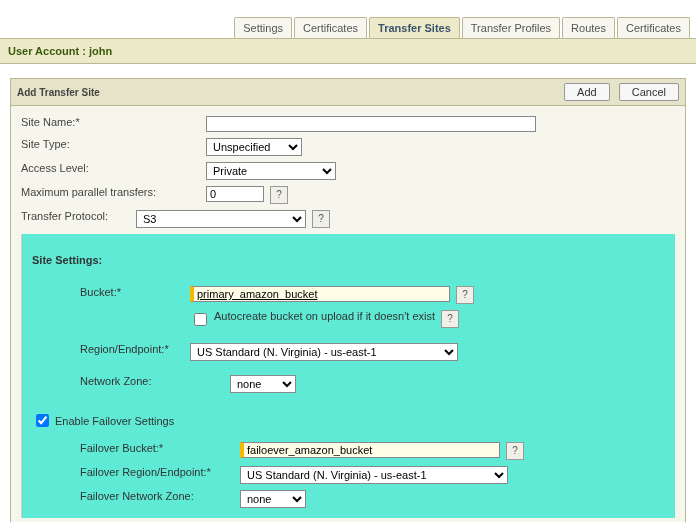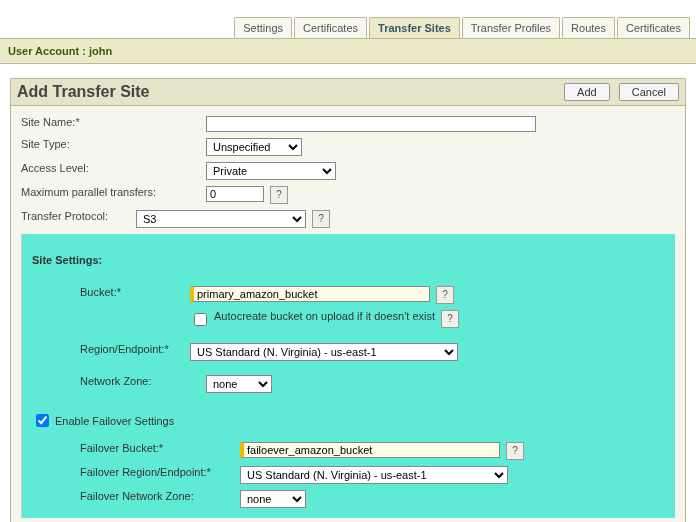--- a/index.html
+++ b/index.html
@@ -48,21 +48,21 @@
     display: flex;
     align-items: center;
     justify-content: space-between;
     background: #e5e3c8;
     border-bottom: 1px solid #b9b893;
     padding: 4px 6px;
   }
   .panel-title {
     font-weight: bold;
     color: #444;
-    font-size: 16px;
+    font-size: 10px;
   }
   .btn {
     border: 1px solid #999;
     background: #f6f6f6;
     padding: 2px 12px;
     font-size: 11px;
     border-radius: 2px;
     cursor: pointer;
     color: #333;
   }
@@ -193,38 +193,38 @@
       </select>
       <span class="helpbtn">?</span>
     </div>
 
     <div class="subpanel">
       <div class="section-heading">Site Settings:</div>
 
       <div class="indent">
         <div class="row">
           <span style="width:110px">Bucket:*</span>
-          <input type="text" class="txt hl" style="width: 240px;" value="primary_amazon_bucket">
+          <input type="text" class="txt hl" style="width: 260px; text-decoration: underline;" value="primary_amazon_bucket">
           <span class="helpbtn">?</span>
         </div>
         <div class="row" style="margin-left:110px">
           <input type="checkbox" style="">
           <span style="margin-left:4px">Autocreate bucket on upload if it doesn't exist</span>
           <span class="helpbtn">?</span>
         </div>
 
         <div class="row" style="margin-top:14px">
           <span style="width:110px">Region/Endpoint:*</span>
           <select class="sel" style="width:268px">
             <option>US Standard (N. Virginia) - us-east-1</option>
           </select>
         </div>
 
         <div class="row" style="margin-top:14px">
-          <span style="width:126px">Network Zone:</span>
+          <span style="width:150px">Network Zone:</span>
           <select class="sel" style="width:66px">
             <option>none</option>
           </select>
         </div>
       </div>
 
       <div class="checkbox-row">
         <input type="checkbox" checked="" style="">
         <span>Enable Failover Settings</span>
       </div>

